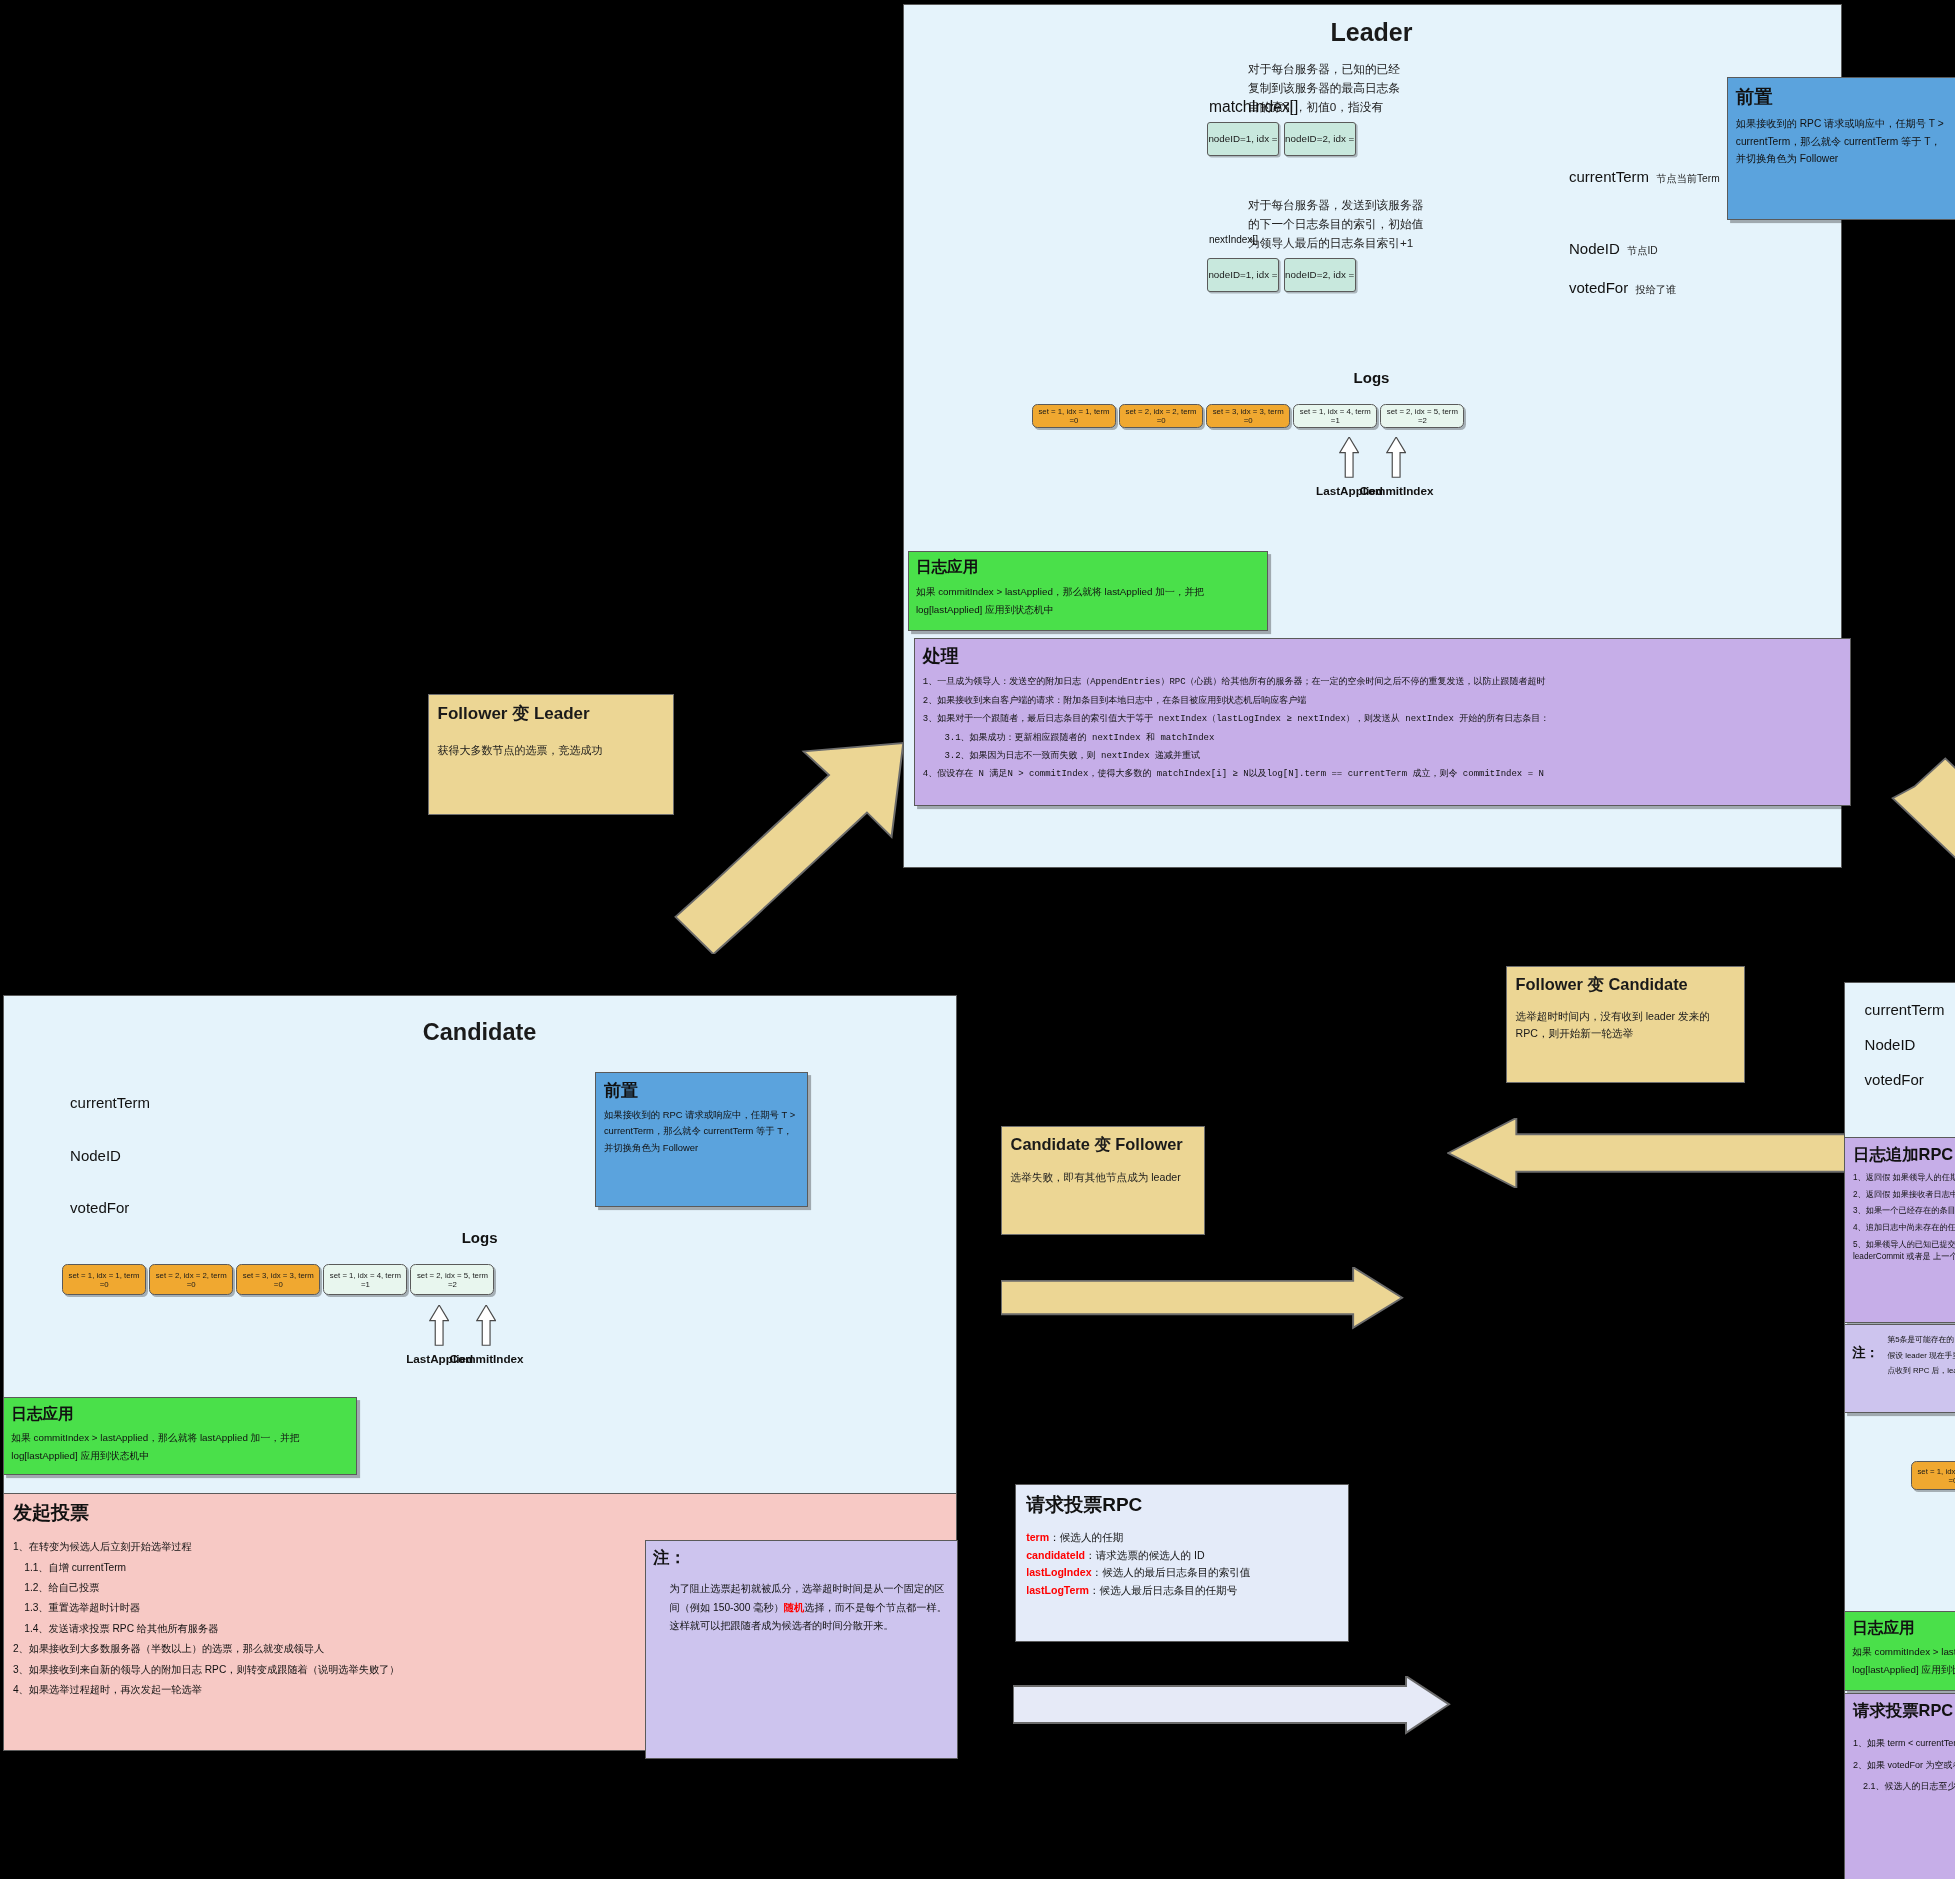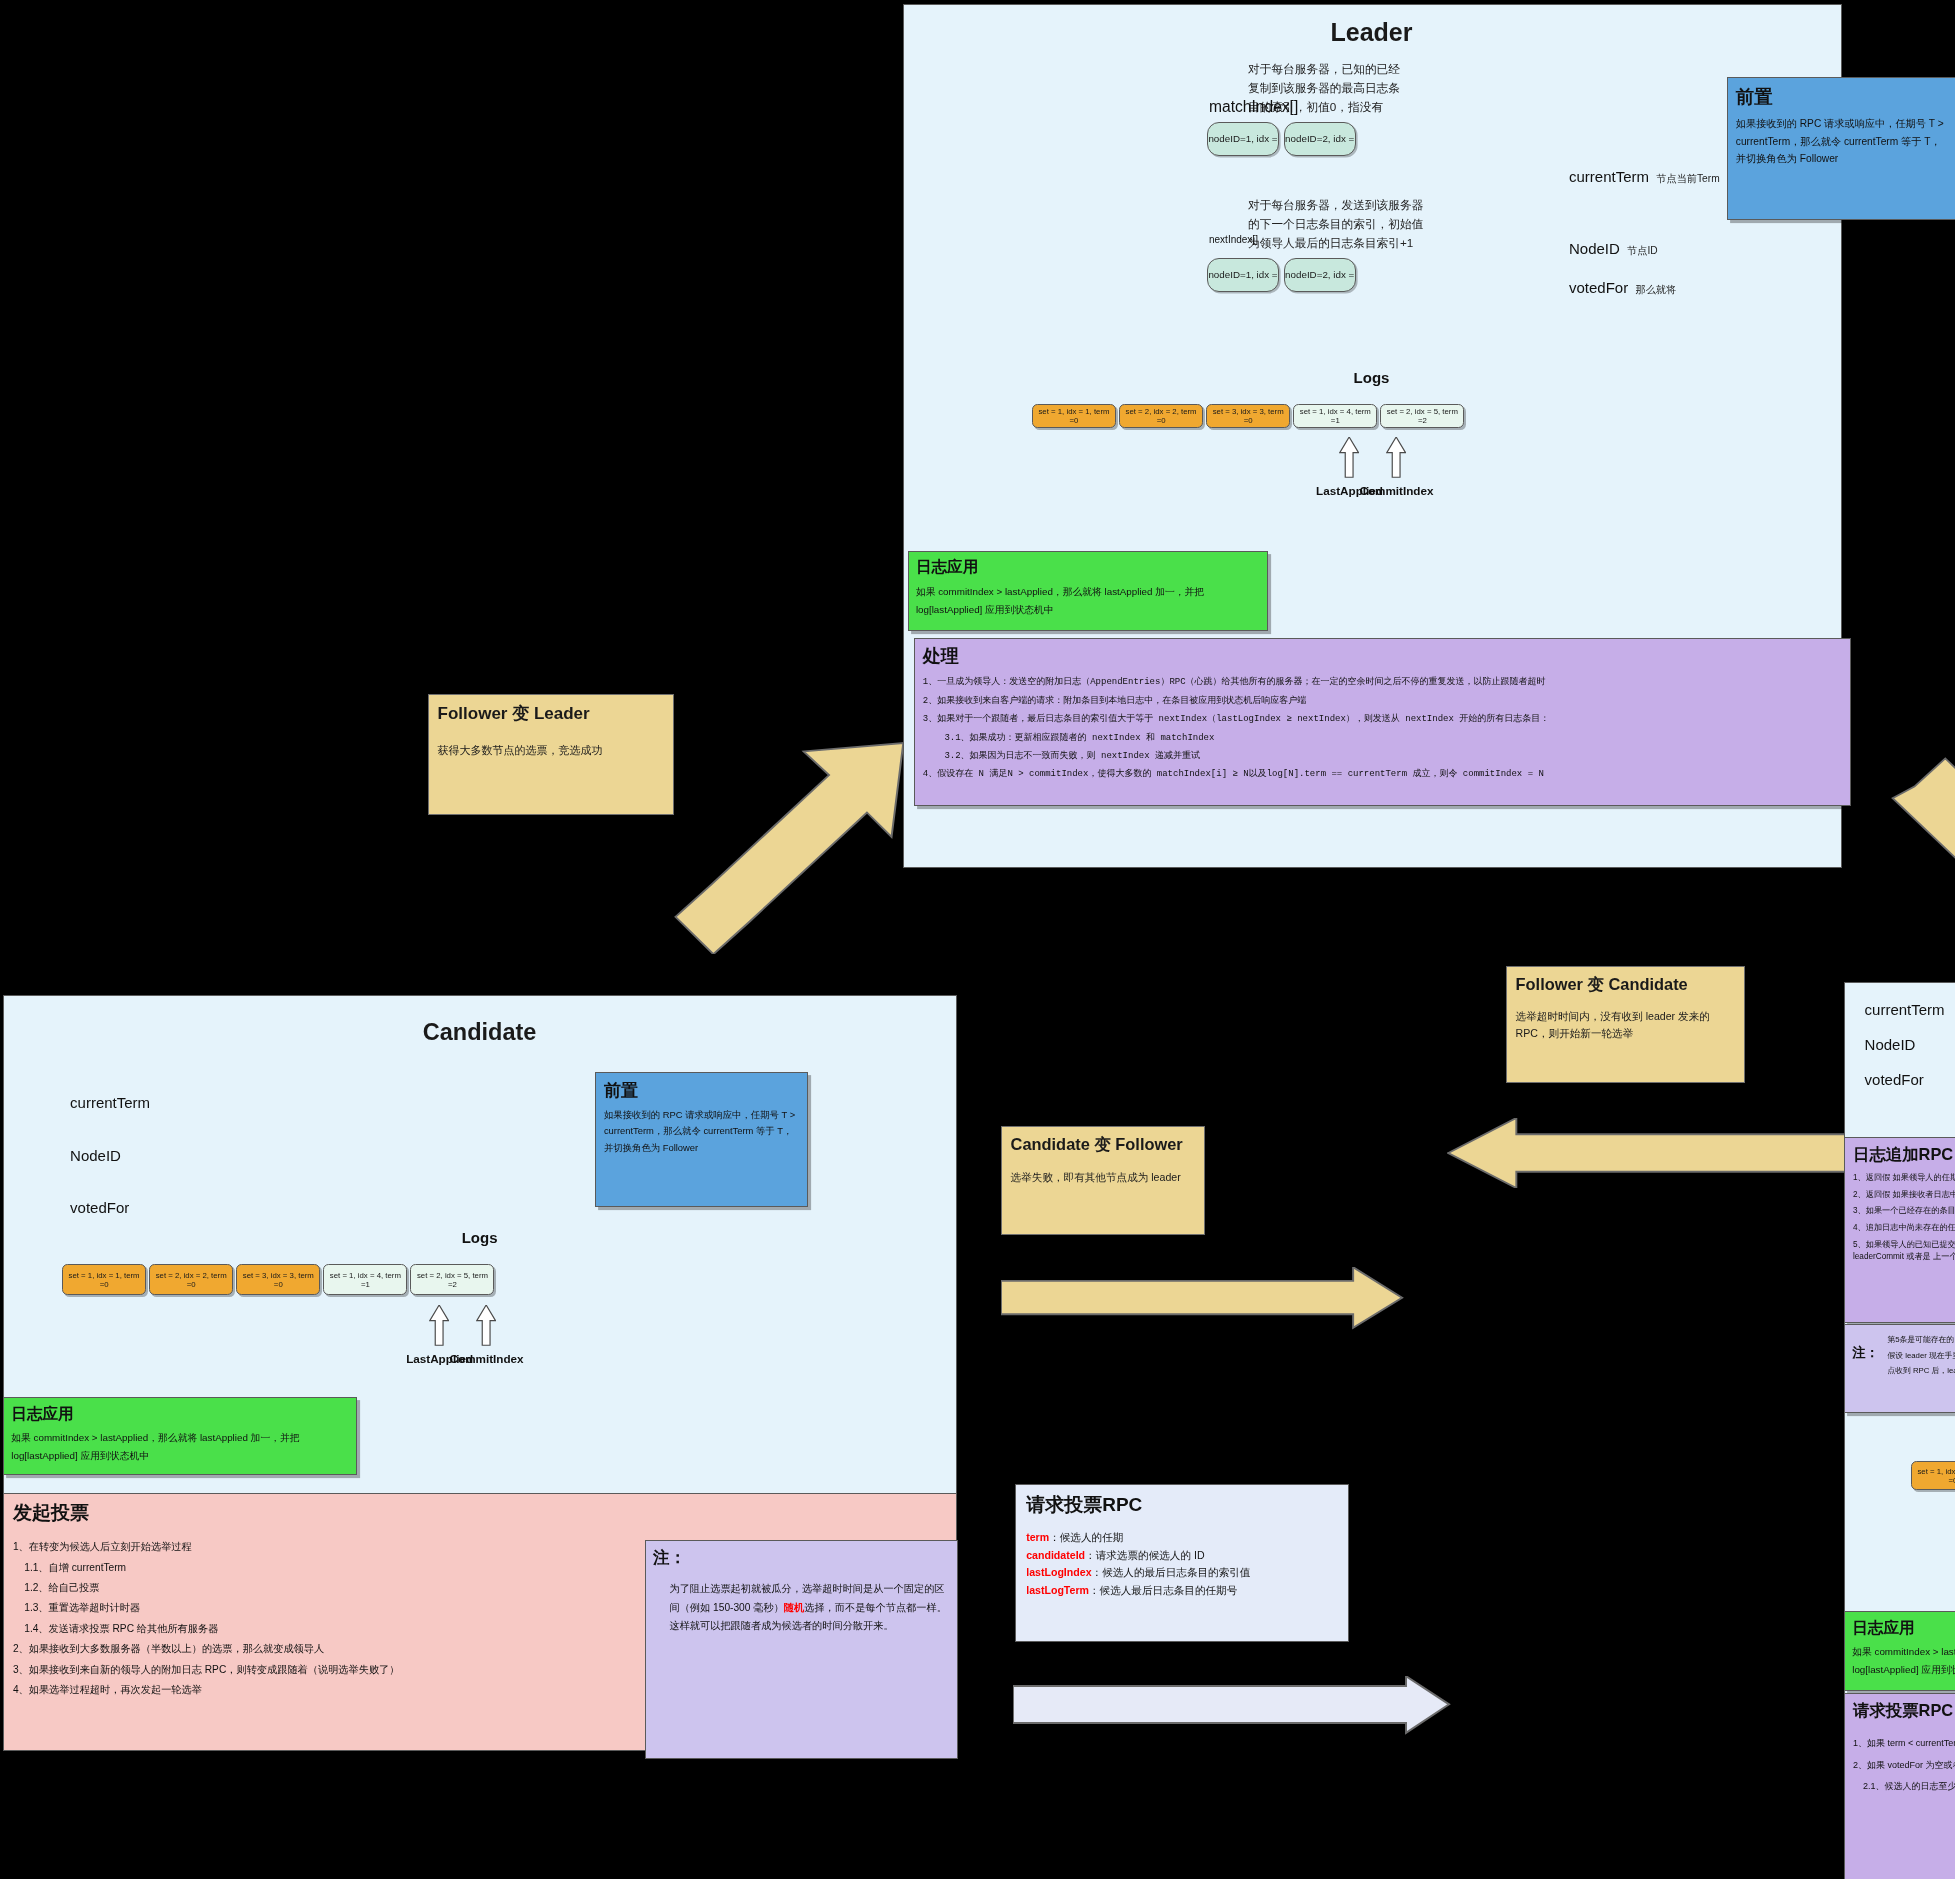--- a/index.html
+++ b/index.html
@@ -55,21 +55,21 @@
     margin-right: 3.1px;
   }
   .logcell.committed { background: #f0a830; }
   .logcell.uncommitted { background: #e8f6ee; }
   .idx-label { font-weight: bold; color: #111; text-align: center; position: absolute; }
 
   
   .chip {
     background: #c8e8dd;
     border: 1.2px solid #5a5a5a;
-    border-radius: 12px;
+    border-radius: 3px;
     box-shadow: 1.6px 1.6px 0 rgba(0,0,0,0.25);
     display: flex; align-items: center; justify-content: center;
     color: #1a1a1a;
   }
 
   
   .green-box {
     background: #4ae04a;
     border: 1.6px solid #5a5a5a;
     box-shadow: 3.1px 3.1px 0 rgba(0,0,0,0.30);
@@ -190,21 +190,21 @@
     <div class="abs" style="left:665px; top:163px;">
       <span class="varname" style="font-size:15px;">currentTerm</span>
       <span class="vardesc" style="font-size:10.2px; margin-left:5.5px;">节点当前Term</span>
     </div>
     <div class="abs" style="left:665px; top:235px;">
       <span class="varname" style="font-size:15px;">NodeID</span>
       <span class="vardesc" style="font-size:10.2px; margin-left:5.5px;">节点ID</span>
     </div>
     <div class="abs" style="left:665px; top:274px;">
       <span class="varname" style="font-size:15px;">votedFor</span>
-      <span class="vardesc" style="font-size:10.2px; margin-left:5.5px;">那么就将</span>
+      <span class="vardesc" style="font-size:10.2px; margin-left:5.5px;">投给了谁</span>
     </div>
 
     <div class="pre-box abs" style="left:823px; top:72px; width:229px; height:143px;">
       <div class="pre-title" style="font-size:18.4px; margin-bottom:5.5px;">前置</div>
       <div class="pre-body" style="font-size:10.2px;">如果接收到的 RPC 请求或响应中，任期号 T &gt; currentTerm，那么就令 currentTerm 等于 T，并切换角色为 Follower</div>
     </div>
 
     <div class="logs-label abs" style="left:0; top:364px; width:935px; font-size:15px;">Logs</div>
     <div class="abs logrow" style="left:128px; top:399px;">
       <div class="logcell committed" style="width:84px; height:24px; font-size:7.8px;">set = 1,  idx = 1,  term =0</div>

